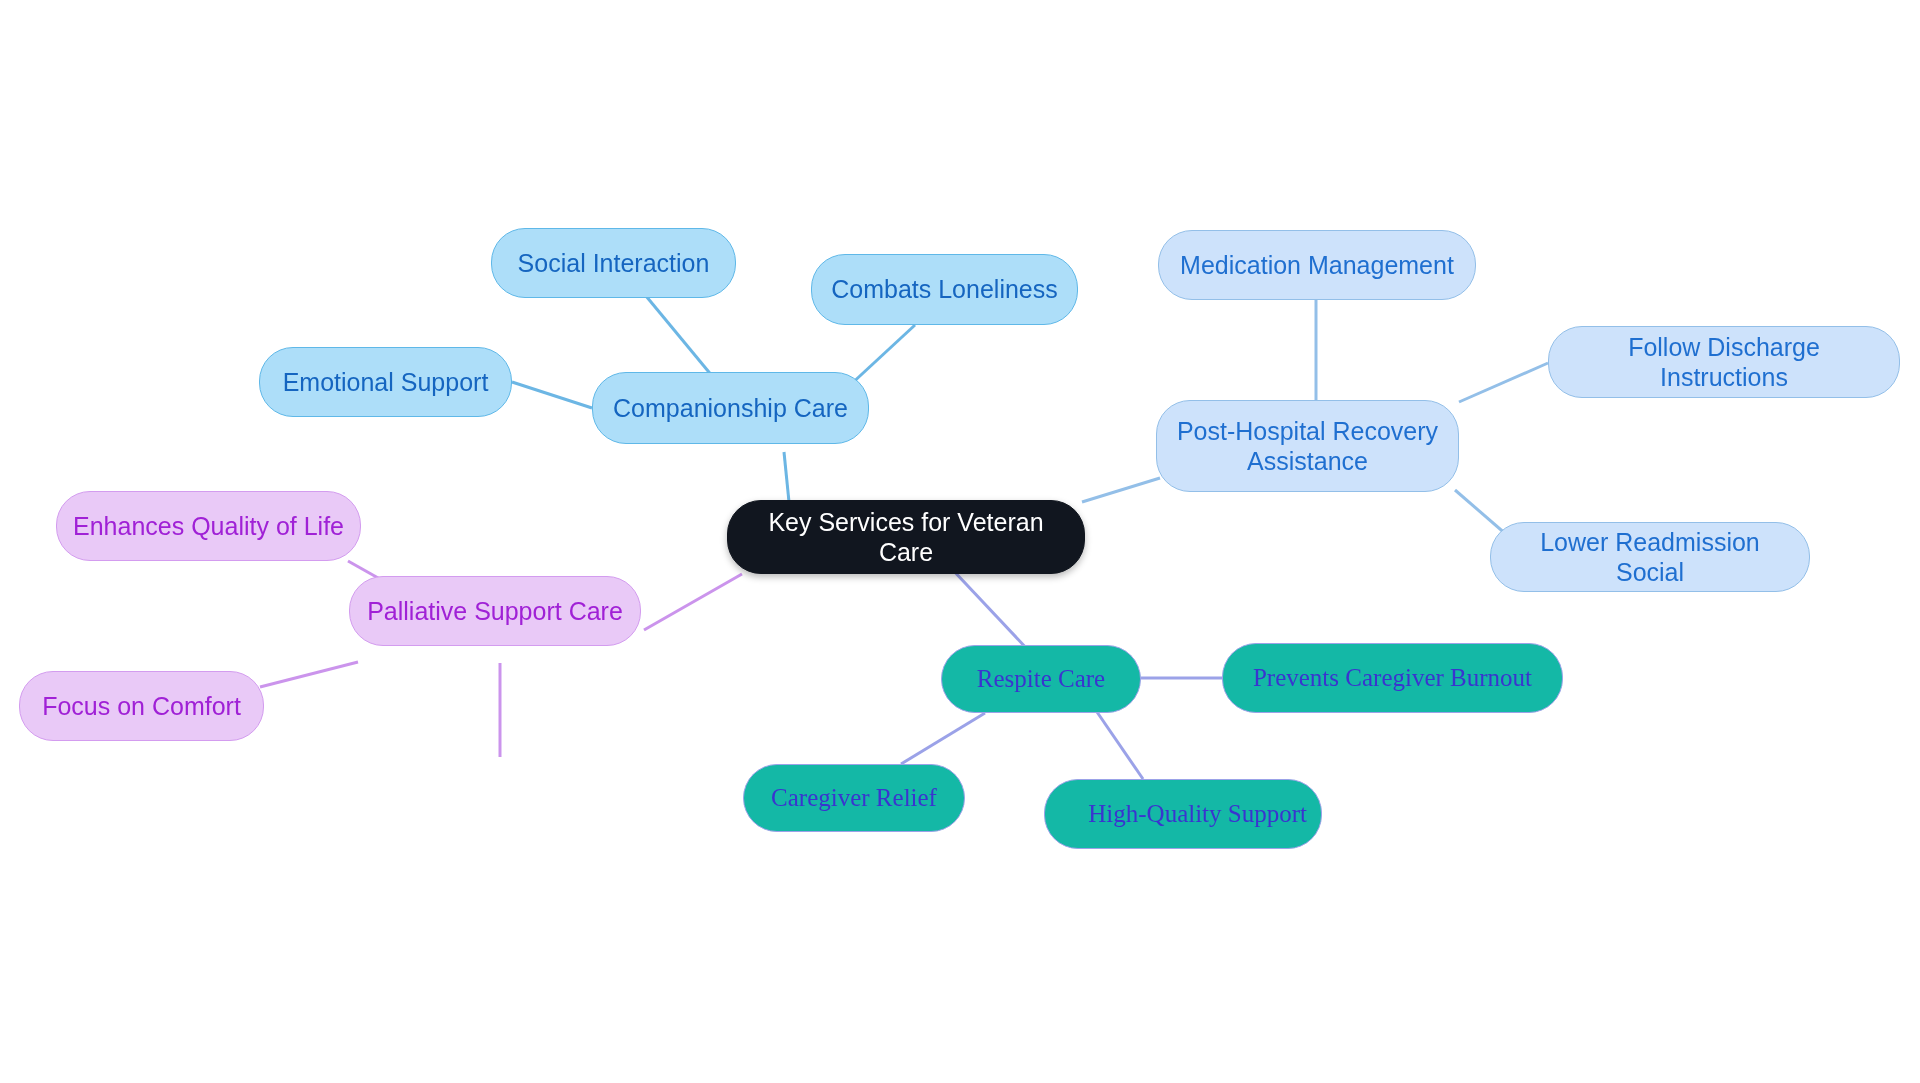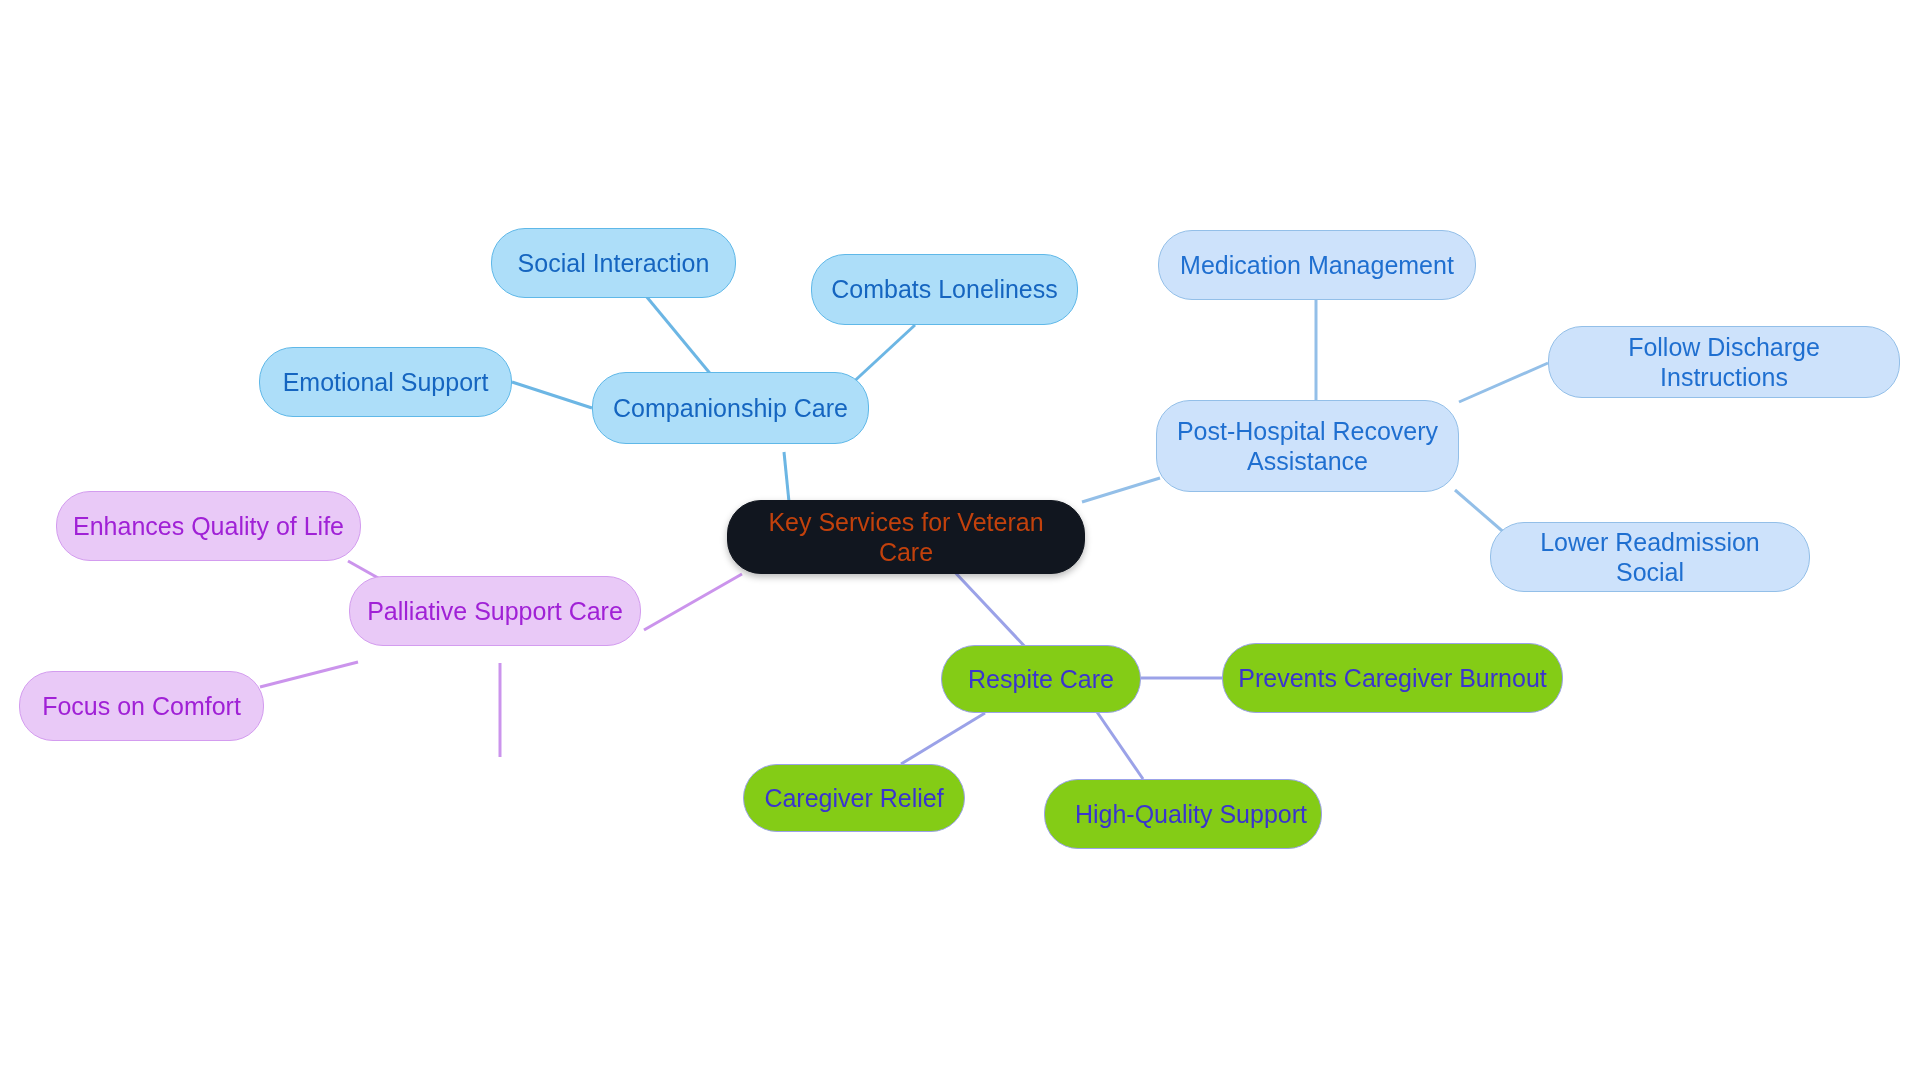--- a/index.html
+++ b/index.html
@@ -32,45 +32,46 @@
     text-align: center;
     border-style: solid;
     border-width: 1.5px;
     line-height: 1.22;
     white-space: pre-line;
     padding: 0 14px;
   }
   .node.root {
     background: #11161f;
     border-color: #11161f;
-    color: #c2410c;
+    color: #ffffff;
     border-radius: 34px;
     font-size: 25px;
     box-shadow: 0 3px 7px rgba(0,0,0,0.28);
   }
   .node.blue-a {
     background: #addef9;
     border-color: #5fb8e8;
     color: #1565c0;
     border-radius: 34px;
     font-size: 25px;
   }
   .node.blue-b {
     background: #cde2fb;
     border-color: #93bfe8;
     color: #1f6fd0;
     border-radius: 34px;
     font-size: 25px;
   }
   .node.indigo {
-    background: #84cc16;
+    background: #14b8a6;
     border-color: #9ba2e8;
     color: #3a34cf;
     border-radius: 34px;
     font-size: 25px;
+    font-family: Liberation Serif, serif;
   }
   .node.purple {
     background: #e9c9f7;
     border-color: #d39cef;
     color: #a021d6;
     border-radius: 34px;
     font-size: 25px;
   }
 </style>
 </head>

